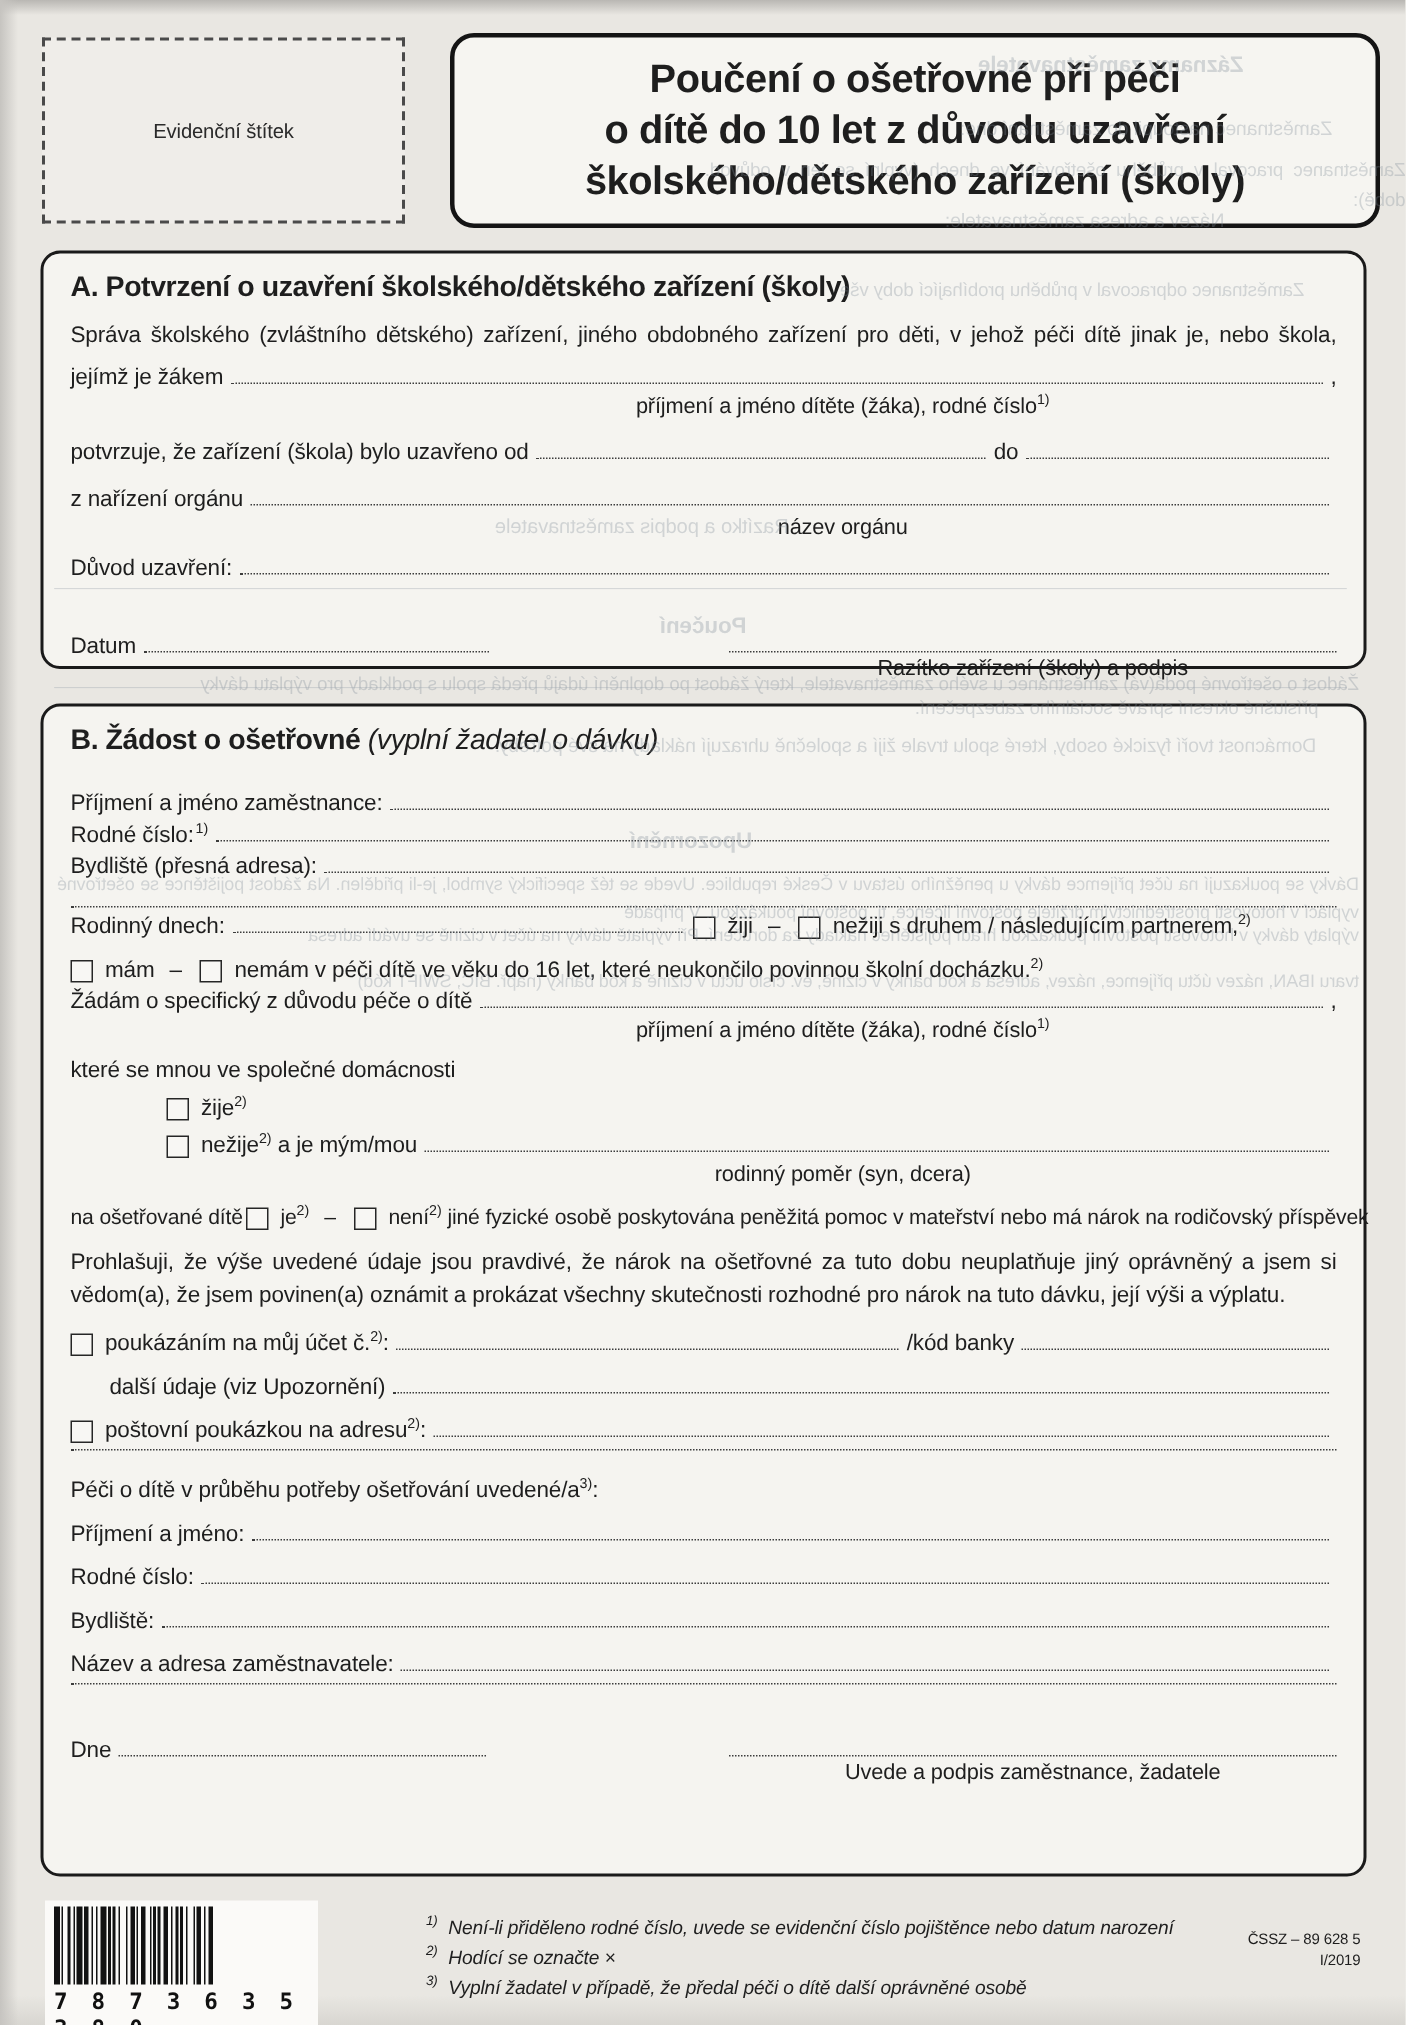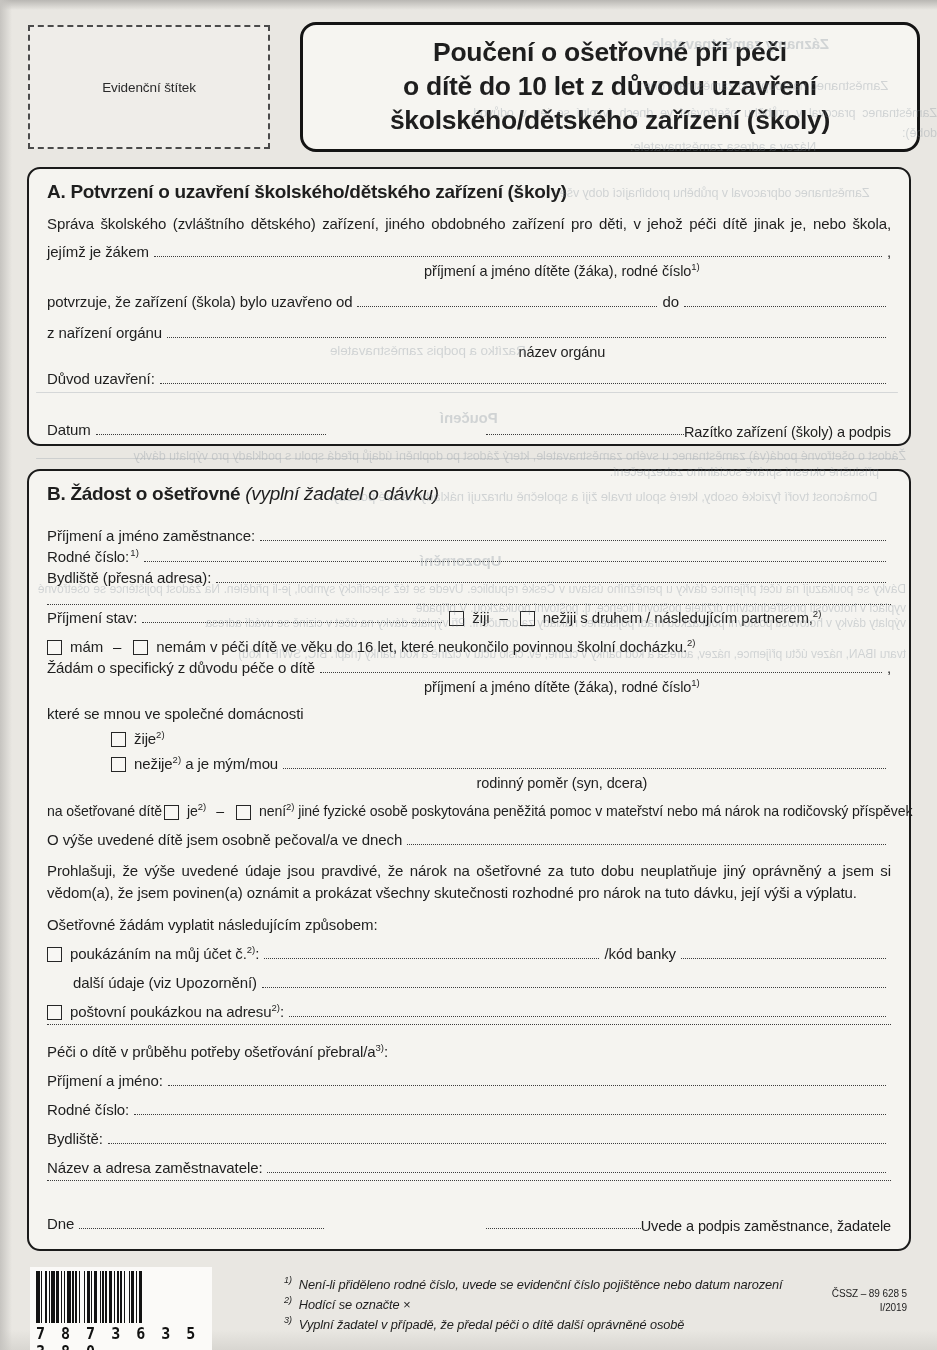--- a/index.html
+++ b/index.html
@@ -50,21 +50,21 @@
   sup.s{font-size:9.5px;vertical-align:super;line-height:0;letter-spacing:0;}
   .cb{flex:0 0 auto;width:13px;height:13px;border:1.7px solid #262626;align-self:center;
       transform:translateY(1px);margin:0 8px 0 2px;background:#f8f7f4;cursor:pointer;}
   .dashsep{margin:0 10px;}
   .indent62{padding-left:62px;}
   .indent26{padding-left:26px;}
   .fs14{font-size:14.1px;}.mt8{margin-top:8px;}.mt10{margin-top:10px;}
   .mt12{margin-top:12px;}.mt14{margin-top:14px;}.mt16{margin-top:4px;}
   .mt18{margin-top:18px;}.mt22{margin-top:22px;}
   .sig-row{margin-top:34px;}
-  .sig-col{flex:0 0 405px;display:flex;flex-direction:row;margin-left:auto;}
+  .sig-col{flex:0 0 405px;display:flex;flex-direction:column;margin-left:auto;}
   .sigline{width:100%;border-bottom:1.7px dotted #3c3c3c;height:13px;}
   .spacer{flex:1 1 auto;}
   
   .foot{display:flex;align-items:flex-start;padding:16px 30px 0 30px;}
   .barcode-wrap{flex:0 0 170px;background:#fbfaf8;padding:4px 6px;}
   .bars{display:flex;height:52px;align-items:stretch;}
   .bars div{height:100%;}
   .barcode-digits{font-family:"DejaVu Sans Mono",monospace;font-size:15px;font-weight:bold;
     letter-spacing:3.5px;margin-top:2px;color:#111;}
   .footnotes{margin-left:72px;padding-top:8px;}
@@ -156,21 +156,21 @@
 
     <div class="row mt16">
       <span class="lbl">Bydliště (přesná adresa):</span>
       <span class="dots"></span>
     </div>
     <div class="row mt18">
       <span class="dots" style="margin:0;"></span>
     </div>
 
     <div class="row mt16">
-      <span class="lbl">Příjmení stav:</span>
+      <span class="lbl">Rodinný dnech:</span>
       <span class="dots fixed300"></span>
       <span class="cb"></span>
       <span>žiji</span>
       <span class="dashsep">–</span>
       <span class="cb"></span>
       <span>
         <span>nežiji s druhem / následujícím partnerem,</span><sup class="s">2)</sup>
       </span>
     </div>
 
@@ -219,30 +219,23 @@
       <span>
         <span>je</span><sup class="s">2)</sup>
       </span>
       <span class="dashsep">–</span>
       <span class="cb"></span>
       <span>
         <span>není</span><sup class="s">2)</sup> <span>jiné fyzické osobě poskytována peněžitá pomoc v mateřství nebo má nárok na rodičovský příspěvek</span>
       </span>
     </div>
 
-    <div class="row mt12">
-      <span class="lbl">O výše uvedené dítě jsem osobně pečoval/a ve dnech</span>
-      <span class="dots"></span>
-    </div>
 
     <div class="para mt12">Prohlašuji, že výše uvedené údaje jsou pravdivé, že nárok na ošetřovné za tuto dobu neuplatňuje jiný oprávněný a jsem si vědom(a), že jsem povinen(a) oznámit a prokázat všechny skutečnosti rozhodné pro nárok na tuto dávku, její výši a výplatu.</div>
 
-    <div class="row mt12">
-      <span class="lbl">Ošetřovné žádám vyplatit následujícím způsobem:</span>
-    </div>
 
     <div class="row mt12">
       <span class="cb" style="margin-left:0;"></span>
       <span class="lbl">
         <span>poukázáním na můj účet č.</span><sup class="s">2)</sup><span>:</span>
       </span>
       <span class="dots"></span>
       <span class="lbl">/kód banky</span>
       <span class="dots fixed205"></span>
     </div>
@@ -258,21 +251,21 @@
         <span>poštovní poukázkou na adresu</span><sup class="s">2)</sup><span>:</span>
       </span>
       <span class="dots"></span>
     </div>
     <div class="row mt16">
       <span class="dots" style="margin:0;"></span>
     </div>
 
     <div class="row mt18">
       <span class="lbl">
-        <span>Péči o dítě v průběhu potřeby ošetřování přebral/a</span><sup class="s">3)</sup><span>:</span>
+        <span>Péči o dítě v průběhu potřeby ošetřování uvedené/a</span><sup class="s">3)</sup><span>:</span>
       </span>
     </div>
 
     <div class="row mt12">
       <span class="lbl">Příjmení a jméno:</span>
       <span class="dots"></span>
     </div>
     <div class="row mt12">
       <span class="lbl">Rodné číslo:</span>
       <span class="dots"></span>

